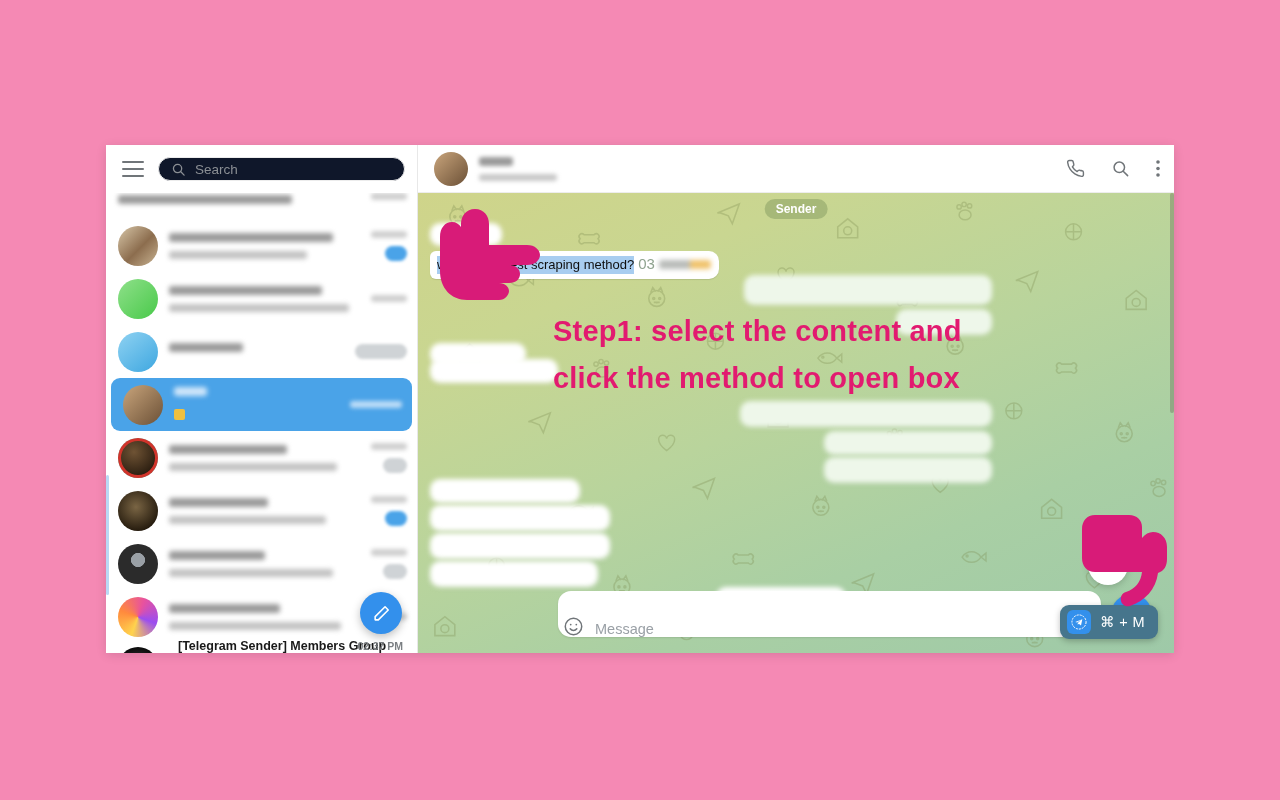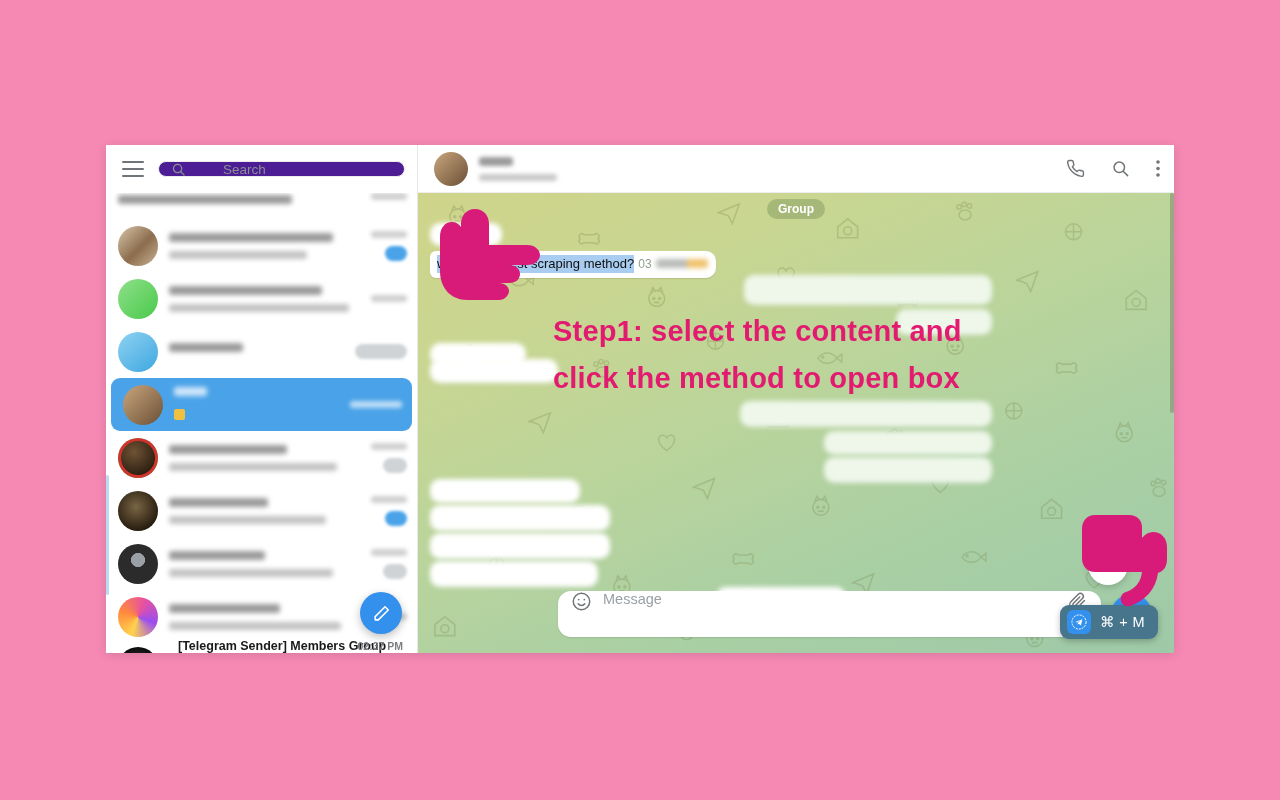--- a/index.html
+++ b/index.html
@@ -25,24 +25,23 @@
     border-right: 1px solid #e8e8e8;
   }
   .sidebar-header {
     height: 48px; display: flex; align-items: center;
     padding: 0 12px 0 16px; background: #fff; position: relative; z-index: 5;
   }
   .hamburger { width: 22px; height: 16px; display: flex; flex-direction: column;
     justify-content: space-between; cursor: pointer; flex: 0 0 auto; }
   .hamburger span { display: block; height: 2px; background: #707579; border-radius: 2px; }
   .search-box {
-    flex: 1; margin-left: 14px; height: 16px; border-radius: 18px;
-    background: #4c1d95; display: flex; align-items: center; padding: 0 12px;
+    flex: 1; margin-left: 14px; height: 24px; border-radius: 18px;
+    background: #0f172a; display: flex; align-items: center; padding: 0 12px;
     border: 1px solid #ececec;
-    gap: 28px;
   }
   .search-box svg { flex: 0 0 auto; }
   .search-text { margin-left: 9px; color: #8b8f94; font-size: 13.5px; }
 
   .chat-list { position: absolute; top: 48px; left: 0; right: 0; bottom: 0; overflow: hidden; }
   .chat-row {
     display: flex; align-items: center; gap: 11px;
     padding: 7px 10px 7px 12px; height: 53px; position: relative; cursor: pointer;
   }
   .chat-row.partial { height: 26px; padding-top: 0; padding-bottom: 0; align-items: flex-start; }
@@ -123,40 +122,40 @@
 
   
   .sel-bubble {
     position: absolute; left: 12px; top: 58px; background: #fff;
     border-radius: 6px 10px 10px 6px; padding: 4px 8px 5px 7px;
     display: flex; align-items: baseline; gap: 4px; z-index: 4;
     box-shadow: 0 1px 1px rgba(0,0,0,.1); max-width: 400px;
   }
   .sel-text { font-size: 13px; color: #0f0f0f; background: #a8cdf0;
     padding: 1px 0 2px; white-space: nowrap; }
-  .sel-time { font-size: 12px; color: #8fa38f; }
+  .sel-time { font-size: 15px; color: #8fa38f; }
   .sel-time-blur { display:inline-block; width: 52px; height: 9px; border-radius: 3px;
     background: linear-gradient(90deg,#b9bcb9 60%, #f0c36d 60%); filter: blur(2.4px);
     vertical-align: middle; }
 
   
   .fab-scroll {
     position: absolute; right: 46px; bottom: 68px; width: 40px; height: 40px;
     border-radius: 50%; background: #fff; display: flex; align-items: center;
     justify-content: center; box-shadow: 0 2px 7px rgba(0,0,0,.18); cursor: pointer; z-index: 7;
   }
 
   
   .composer {
     position: absolute; left: 0; right: 0; bottom: 0; height: 64px;
     display: flex; align-items: center; padding: 0 22px 14px 140px; gap: 10px; z-index: 6;
   }
   .composer-input {
     flex: 1; height: 46px; background: #fff; border-radius: 13px; display: flex;
-    align-items: flex-start; padding: 0 14px 0 13px; gap: 11px;
+    align-items: flex-end; padding: 0 14px 0 5px; gap: 11px;
     box-shadow: 0 1px 2px rgba(0,0,0,.1);
   }
   .msg-placeholder { flex: 1; color: #9aa0a6; font-size: 14.5px; }
   .mic-btn { width: 41px; height: 41px; border-radius: 50%; background: #3390ec;
     display: flex; align-items: center; justify-content: center; flex: 0 0 auto;
     box-shadow: 0 1px 3px rgba(0,0,0,.2); cursor: pointer; }
 
   
   .shortcut-pill {
     position: absolute; right: 16px; bottom: 14px; height: 34px;
@@ -426,21 +425,21 @@
             <use href="#dplane" x="435" y="382"></use>
           <use href="#dfish" x="545" y="358"></use>
             <use href="#dheart" x="670" y="380"></use>
           <use href="#dhouse" x="15" y="424"></use>
             <use href="#dpaw" x="260" y="430"></use>
           <use href="#dball" x="490" y="428"></use>
             <use href="#dcat" x="610" y="438"></use>
         </g>
       </svg>
 
-      <div class="today-badge">Group</div>
+      <div class="today-badge">Sender</div>
 
       <div class="bubble bub-in" style="left:12px;top:30px;width:72px;height:23px;"></div>
 
       <div class="sel-bubble">
         <span class="sel-text">what is the best scraping method?</span>
         <span class="sel-time">03</span>
         <span class="sel-time-blur"></span>
       </div>
 
       <div class="bubble bub-out" style="right:182px;top:82px;width:248px;height:30px"></div>

